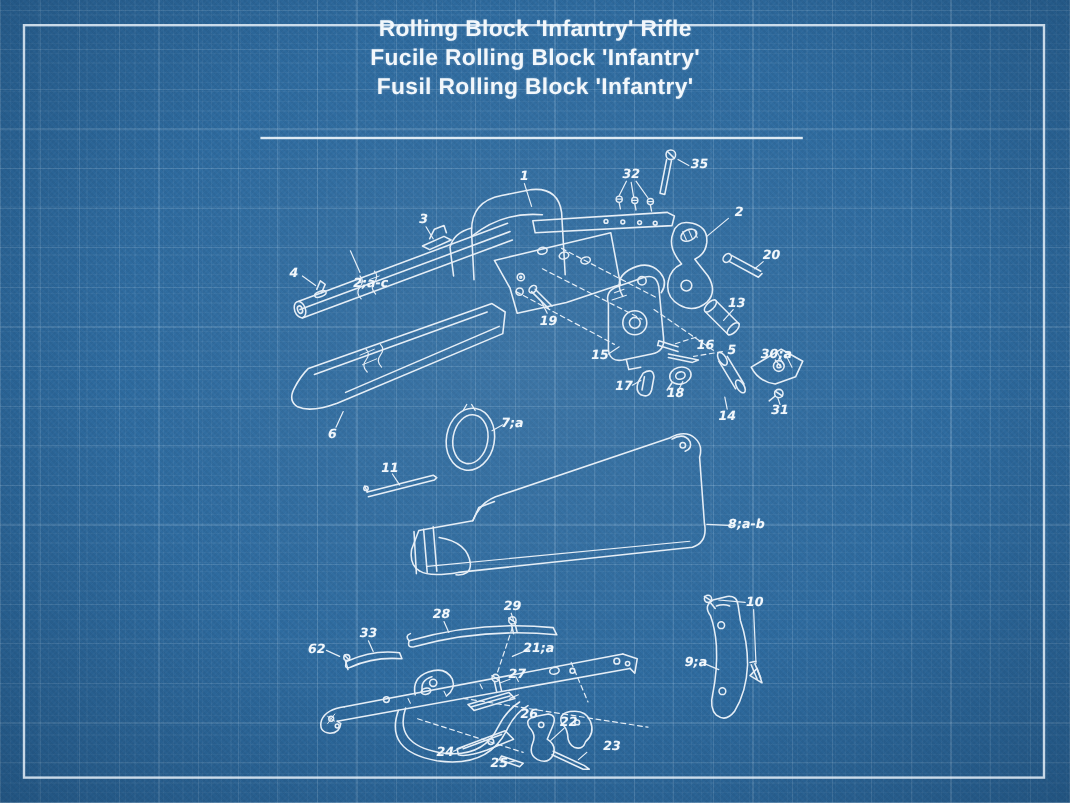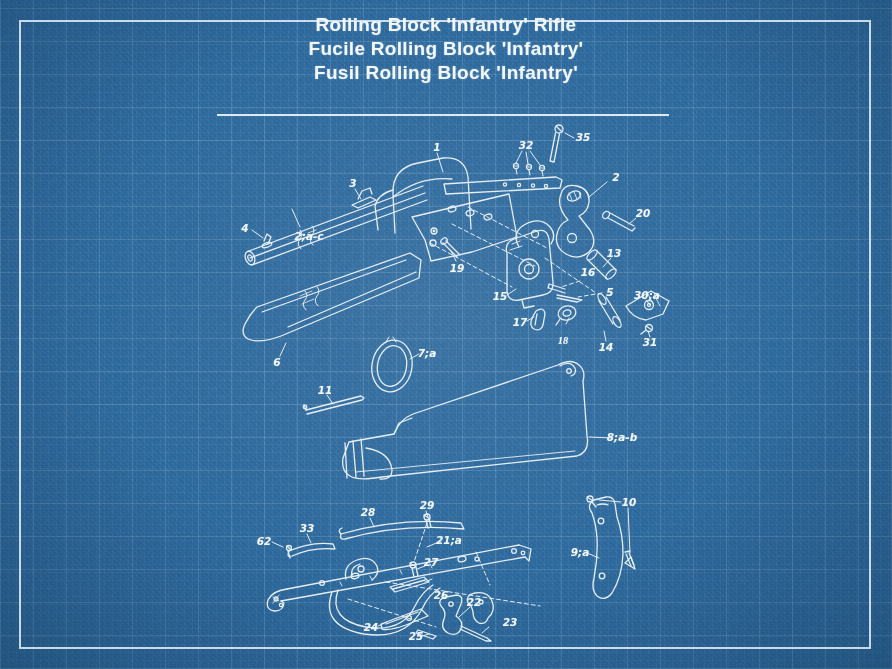--- a/index.html
+++ b/index.html
@@ -342,26 +342,26 @@
       <div class="plabel" style="left: 437px; top: 147px;">1</div>
       <div class="plabel" style="left: 526px; top: 145px;">32</div>
       <div class="plabel" style="left: 583px; top: 137px;">35</div>
       <div class="plabel" style="left: 353px; top: 183px;">3</div>
       <div class="plabel" style="left: 309px; top: 203px; margin-top: 33px;">2;a-c</div>
       <div class="plabel" style="left: 245px; top: 228px;">4</div>
       <div class="plabel" style="left: 616px; top: 177px;">2</div>
       <div class="plabel" style="left: 643px; top: 213px;">20</div>
       <div class="plabel" style="left: 457px; top: 268px;">19</div>
       <div class="plabel" style="left: 614px; top: 253px;">13</div>
-      <div class="plabel" style="left: 588px; top: 272px;">16</div>
+      <div class="plabel" style="left: 588px; top: 288px;">16</div>
       <div class="plabel" style="left: 610px; top: 292px;">5</div>
       <div class="plabel" style="left: 500px; top: 296px;">15</div>
       <div class="plabel" style="left: 647px; top: 295px;">30;a</div>
       <div class="plabel" style="left: 520px; top: 322px;">17</div>
-      <div class="plabel" style="left: 563px; top: 340px; font-family: Liberation Serif, serif;">18</div>
+      <div class="plabel" style="left: 563px; top: 328px;">18</div>
       <div class="plabel" style="left: 606px; top: 347px;">14</div>
       <div class="plabel" style="left: 650px; top: 342px;">31</div>
       <div class="plabel" style="left: 277px; top: 362px;">6</div>
       <div class="plabel" style="left: 427px; top: 353px;">7;a</div>
       <div class="plabel" style="left: 325px; top: 390px;">11</div>
       <div class="plabel" style="left: 622px; top: 437px;">8;a-b</div>
       <div class="plabel" style="left: 629px; top: 502px;">10</div>
       <div class="plabel" style="left: 368px; top: 512px;">28</div>
       <div class="plabel" style="left: 427px; top: 505px;">29</div>
       <div class="plabel" style="left: 307px; top: 528px;">33</div>

